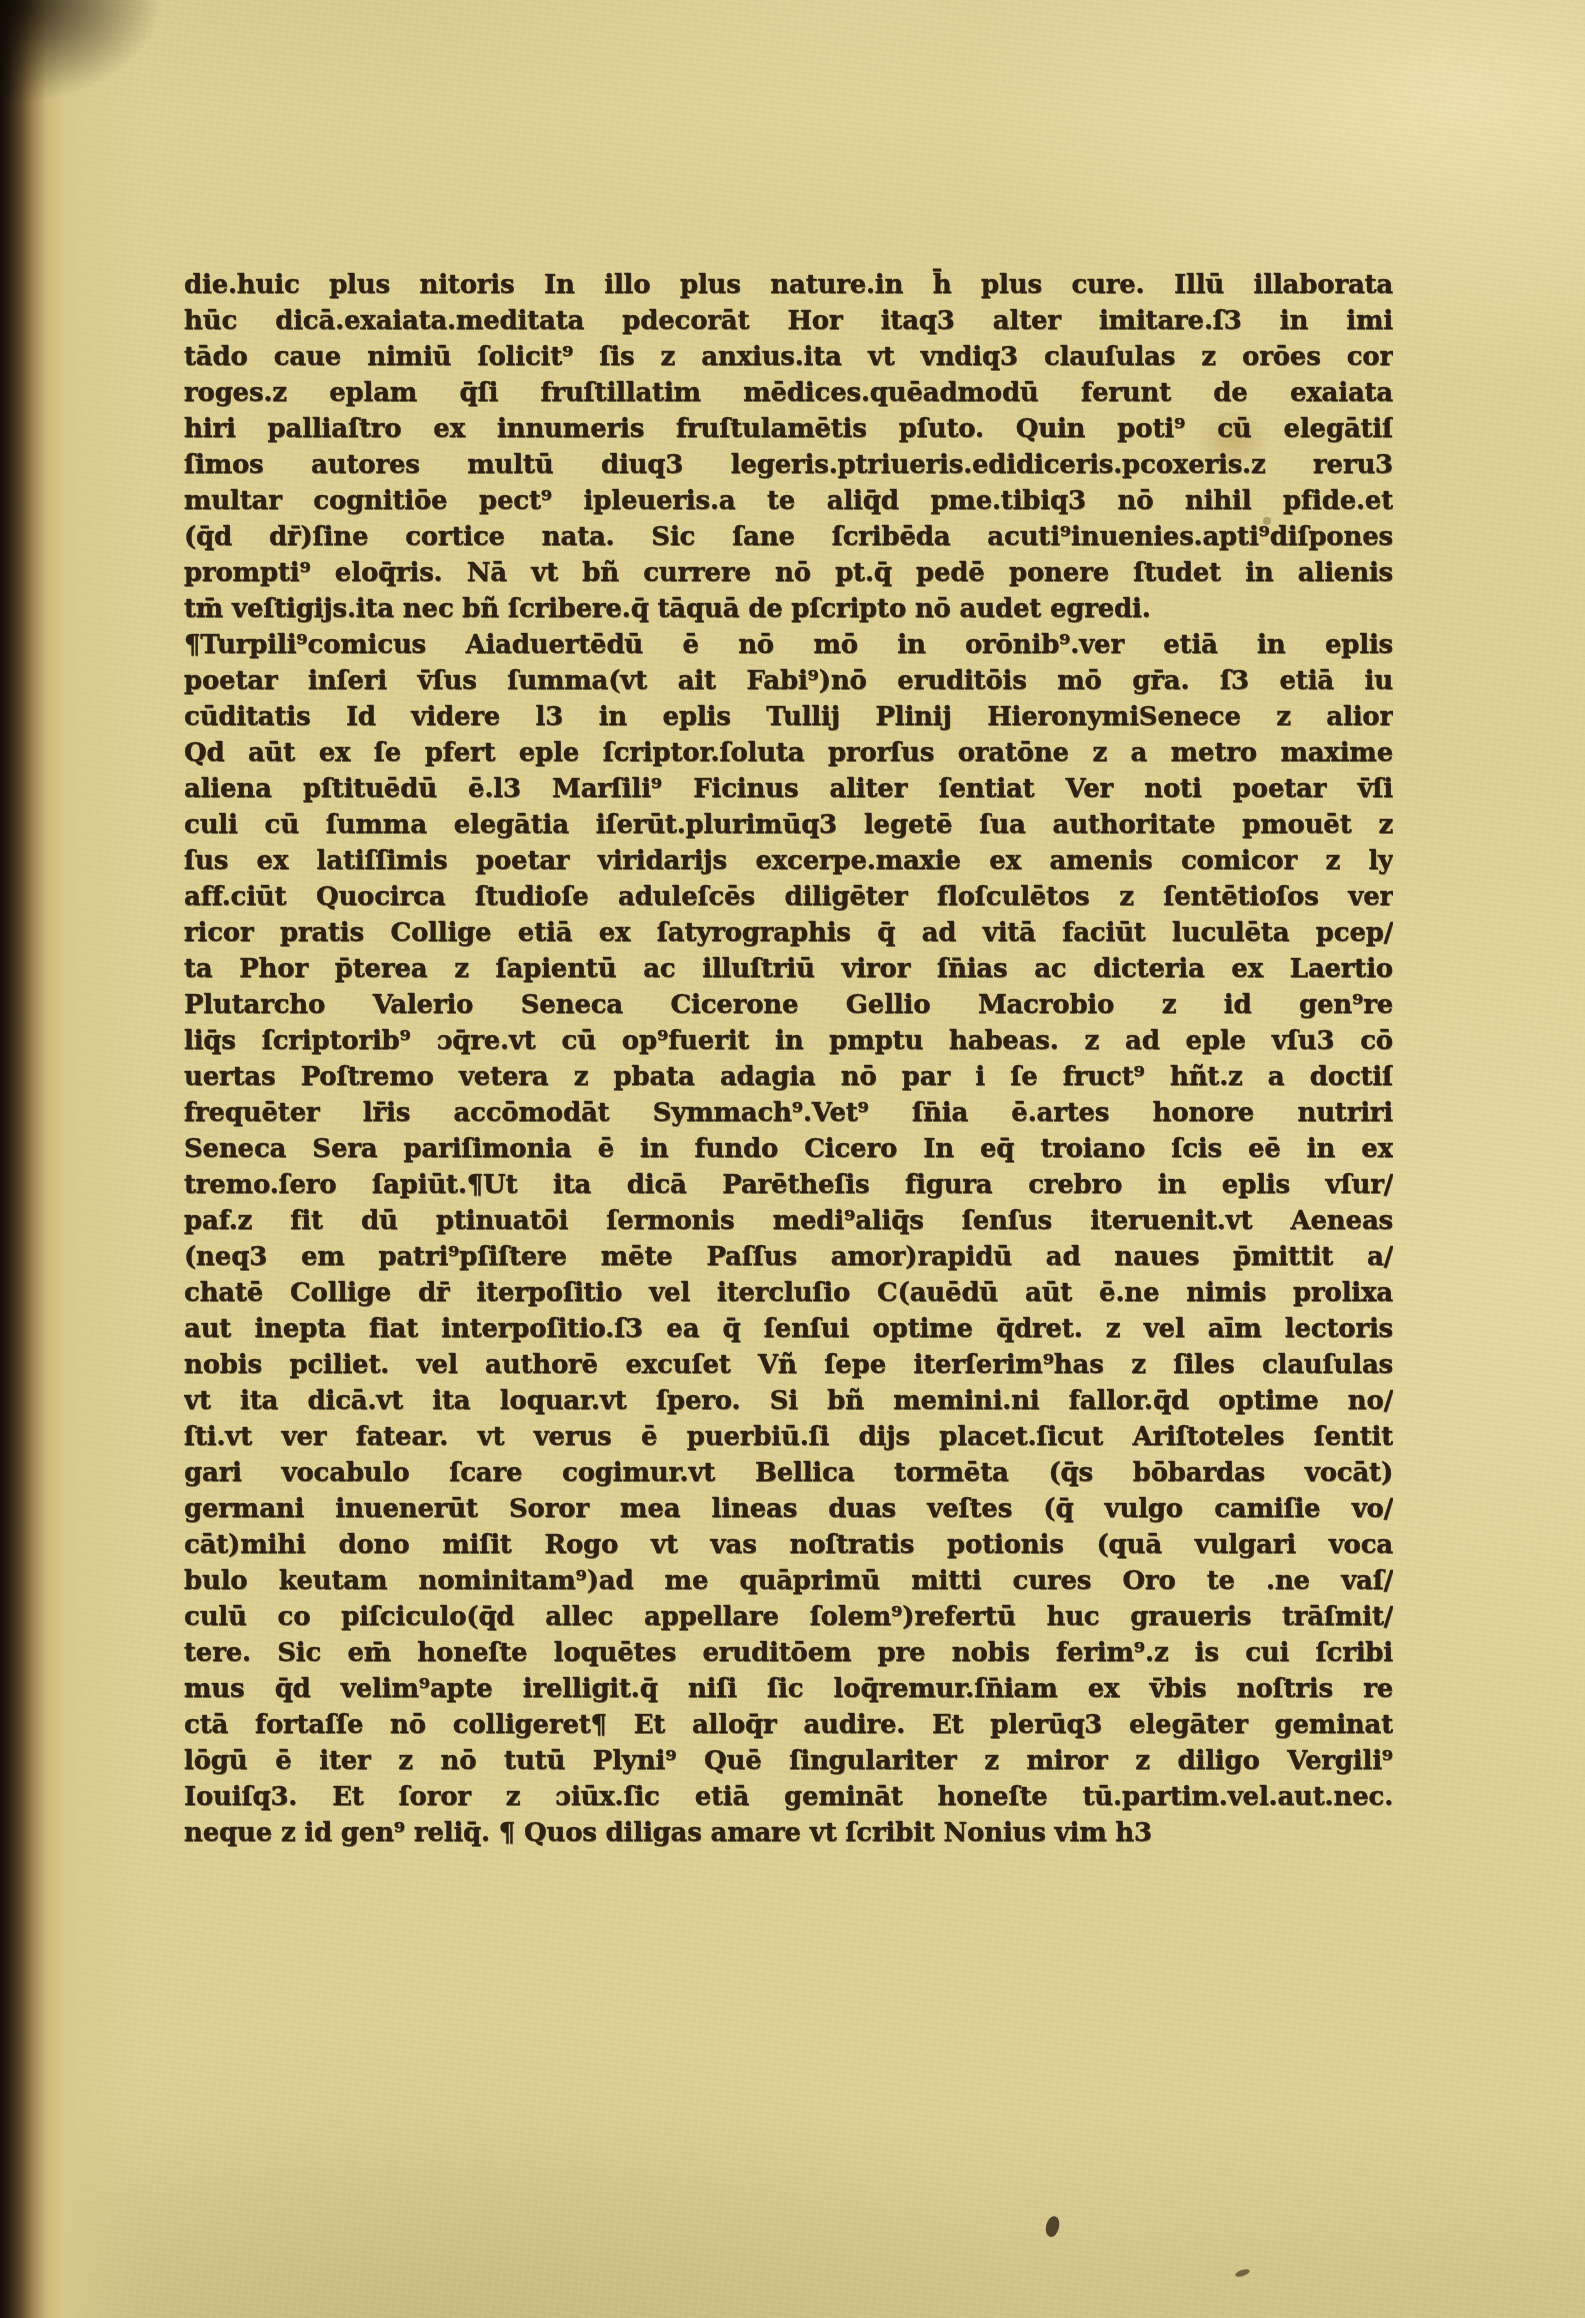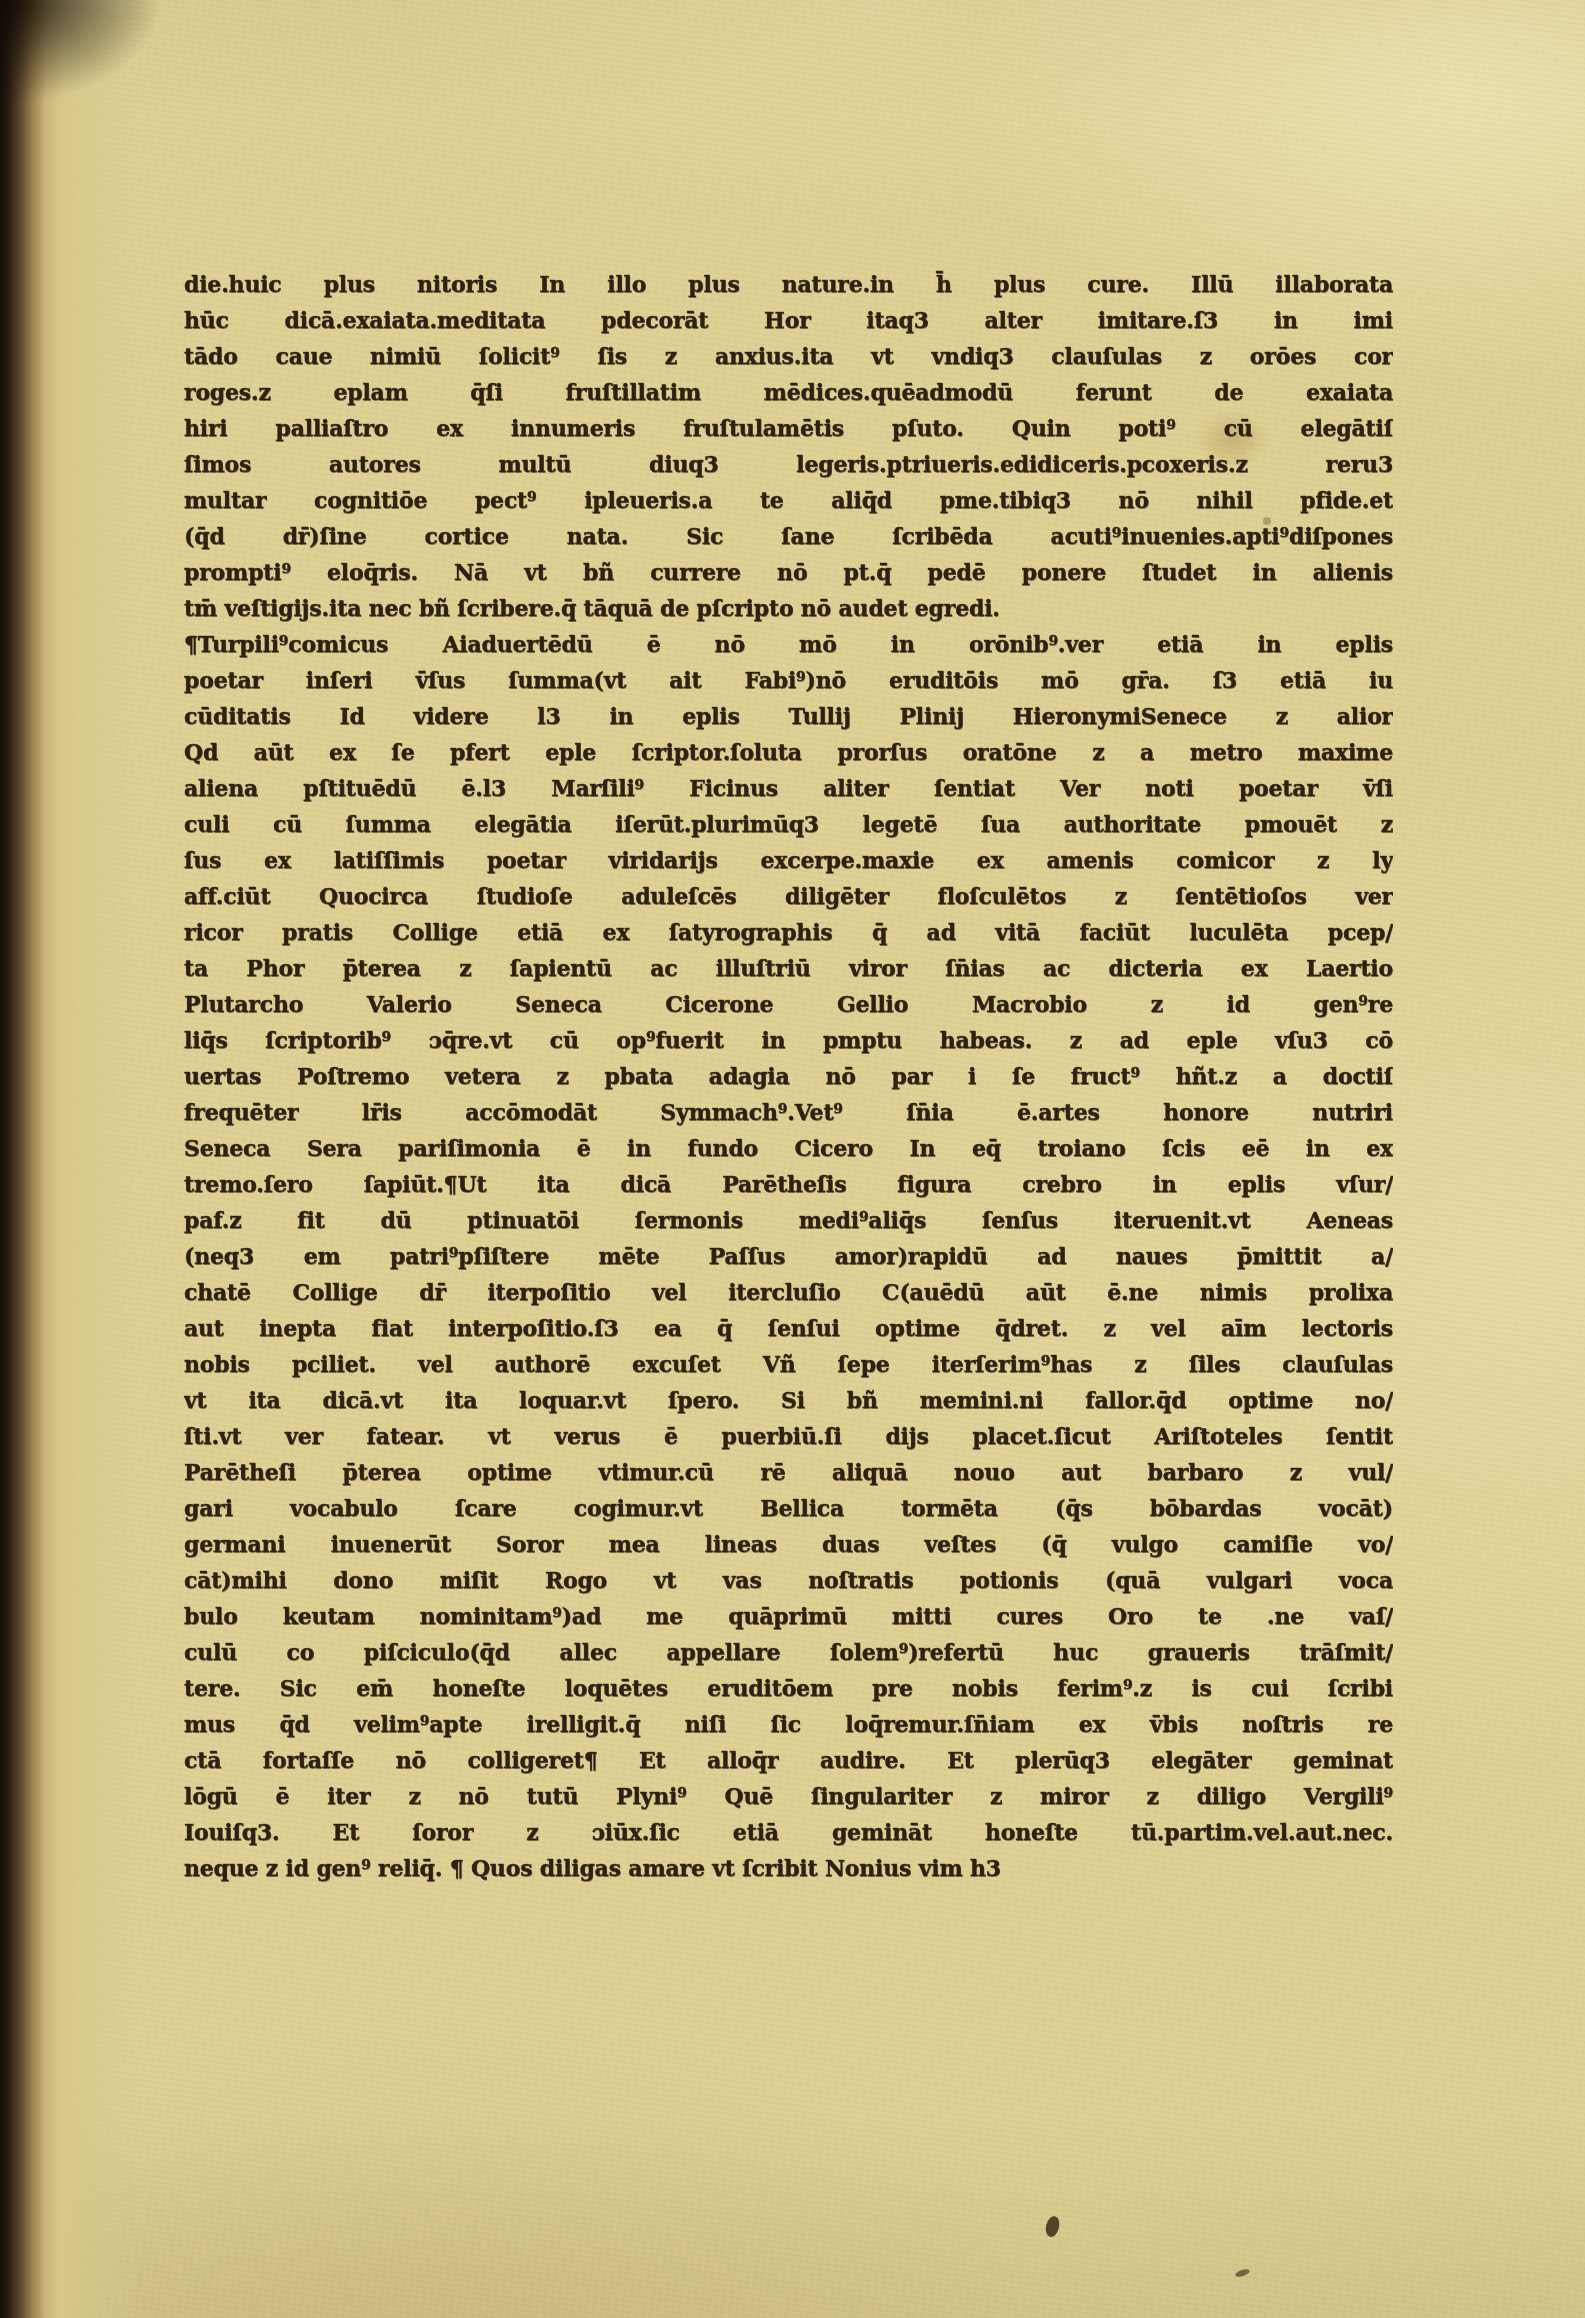--- a/index.html
+++ b/index.html
@@ -30,21 +30,21 @@
   }
   .corner-tl{
     position:absolute;left:0;top:0;width:159px;height:103px;pointer-events:none;
     background:radial-gradient(ellipse at 0% 0%, rgba(18,11,5,0.95), rgba(18,11,5,0) 72%);
   }
   .text-block{
     position:absolute;left:184px;top:266px;width:1209px;
     color:var(--ink,#2d2113);
     font-family:"DejaVu Serif","Liberation Serif",serif;
     font-weight:bold;
-    font-size:22px;
+    font-size:26px;
     line-height:36px;
     letter-spacing:-0.2px;
     text-shadow:0.5px 0.6px 0.6px rgba(46,33,18,0.50);
     -webkit-text-stroke:0.4px rgba(46,33,18,0.85);
   }
   .line{
     height:36px;
     overflow:hidden;
     text-align:justify;
     text-align-last:justify;
@@ -96,21 +96,20 @@
       <div class="line">frequēter lr̄is accōmodāt Symmach⁹.Vet⁹ ſn̄ia ē.artes honore nutriri</div>
       <div class="line">Seneca Sera pariſimonia ē in fundo Cicero In eq̄ troiano ſcis eē in ex</div>
       <div class="line">tremo.ſero ſapiūt.¶Ut ita dicā Parētheſis figura crebro in eplis vſur/</div>
       <div class="line">paf.z fit dū ptinuatōi ſermonis medi⁹aliq̄s ſenſus iteruenit.vt Aeneas</div>
       <div class="line">(neq3 em patri⁹pſiſtere mēte Paſſus amor)rapidū ad naues p̄mittit a/</div>
       <div class="line">chatē Collige dr̄ iterpoſitio vel itercluſio C(auēdū aūt ē.ne nimis prolixa</div>
       <div class="line">aut inepta fiat interpoſitio.ſ3 ea q̄ ſenſui optime q̄dret. z vel aīm lectoris</div>
       <div class="line">nobis pciliet. vel authorē excuſet Vñ ſepe iterſerim⁹has z ſiles clauſulas</div>
       <div class="line">vt ita dicā.vt ita loquar.vt ſpero. Si bñ memini.ni fallor.q̄d optime no/</div>
       <div class="line">ſti.vt ver fatear. vt verus ē puerbiū.ſi dijs placet.ſicut Ariſtoteles ſentit</div>
-      <div class="line">Parētheſi p̄terea optime vtimur.cū rē aliquā nouo aut barbaro z vul/</div>
       <div class="line">gari vocabulo ſcare cogimur.vt Bellica tormēta (q̄s bōbardas vocāt)</div>
       <div class="line">germani inuenerūt Soror mea lineas duas veſtes (q̄ vulgo camiſie vo/</div>
       <div class="line">cāt)mihi dono miſit Rogo vt vas noſtratis potionis (quā vulgari voca</div>
       <div class="line">bulo keutam nominitam⁹)ad me quāprimū mitti cures Oro te .ne vaſ/</div>
       <div class="line">culū co piſciculo(q̄d allec appellare ſolem⁹)refertū huc graueris trāſmit/</div>
       <div class="line">tere. Sic em̄ honeſte loquētes eruditōem pre nobis ferim⁹.z is cui ſcribi</div>
       <div class="line">mus q̄d velim⁹apte irelligit.q̄ niſi ſic loq̄remur.ſn̄iam ex v̄bis noſtris re</div>
       <div class="line">ctā fortaſſe nō colligeret¶ Et alloq̄r audire. Et plerūq3 elegāter geminat</div>
       <div class="line">lōgū ē iter z nō tutū Plyni⁹ Quē ſingulariter z miror z diligo Vergili⁹</div>
       <div class="line">Iouiſq3. Et ſoror z ɔiūx.ſic etiā gemināt honeſte tū.partim.vel.aut.nec.</div>

